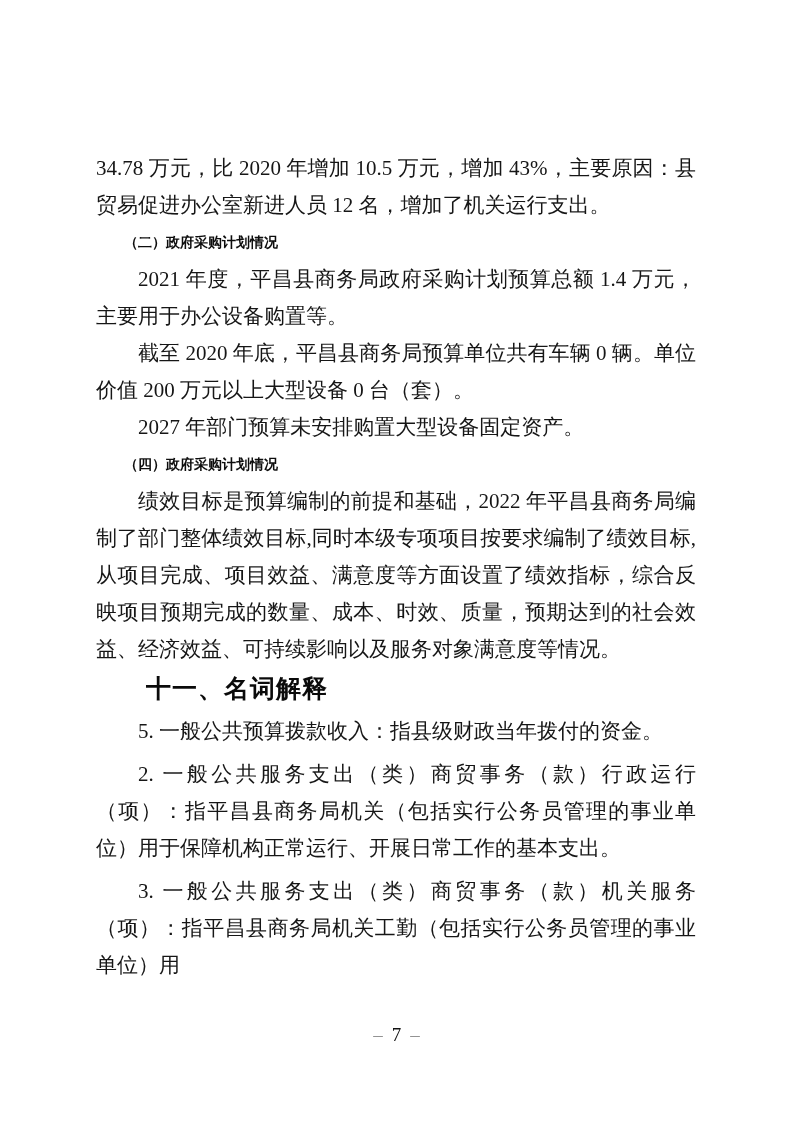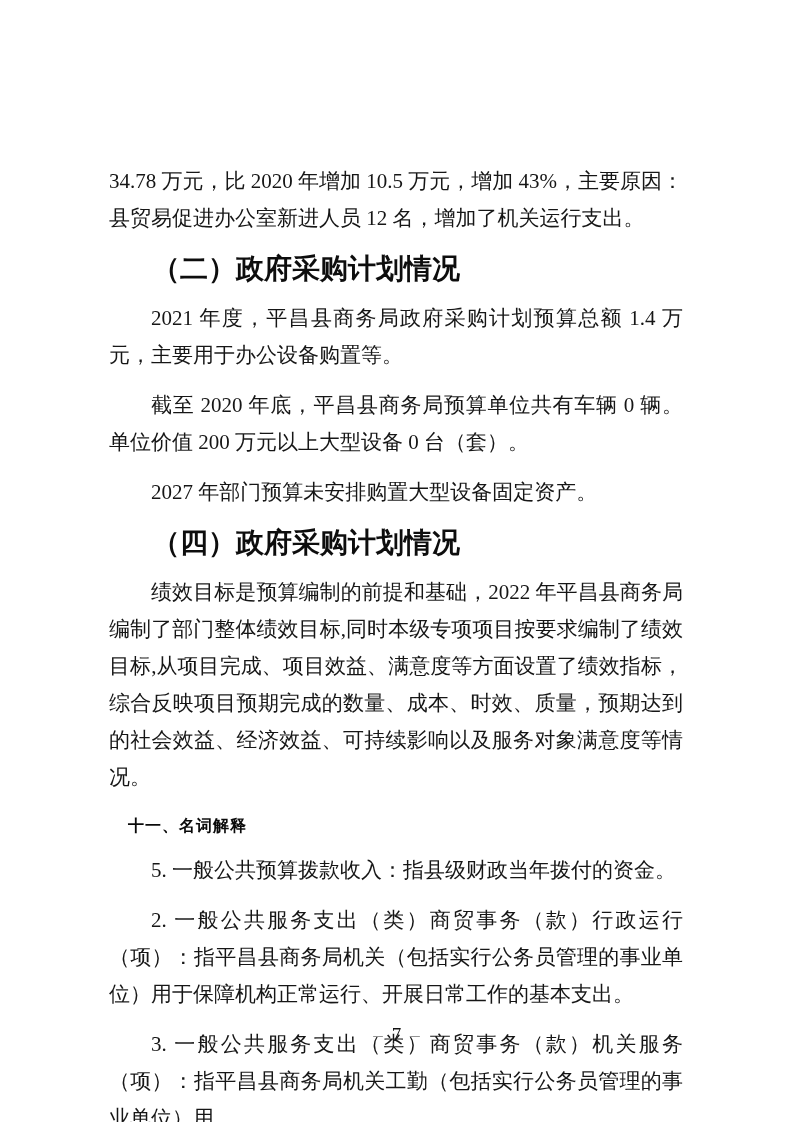--- a/index.html
+++ b/index.html
@@ -20,41 +20,41 @@
     position: absolute;
     left: 96px;
     top: 150px;
     width: 600px;
     font-size: 21px;
     line-height: 37px;
     text-align: justify;
     text-justify: inter-ideograph;
   }
   .para {
-    margin: 13px;
+    margin: 0;
     text-indent: 2em;
   }
   .para.noindent {
     text-indent: 0;
   }
   .sec-heading {
     margin: 0;
-    font-size: 28px;
+    font-size: 14px;
     line-height: 37px;
     font-weight: bold;
     text-indent: 2em;
     color: #0d0d0d;
   }
   .chapter-heading {
     margin: 2px 0 0 0;
-    font-size: 16px;
+    font-size: 25px;
     line-height: 37px;
     font-weight: bold;
     text-indent: 2em;
-    font-family: Liberation Mono, monospace;
+    font-family: Liberation Serif, serif;
     letter-spacing: 1px;
     color: #0a0a0a;
   }
   .para.glossary {
     margin-top: 6px;
   }
   .footer {
     position: absolute;
     top: 1022px;
     left: 0;

